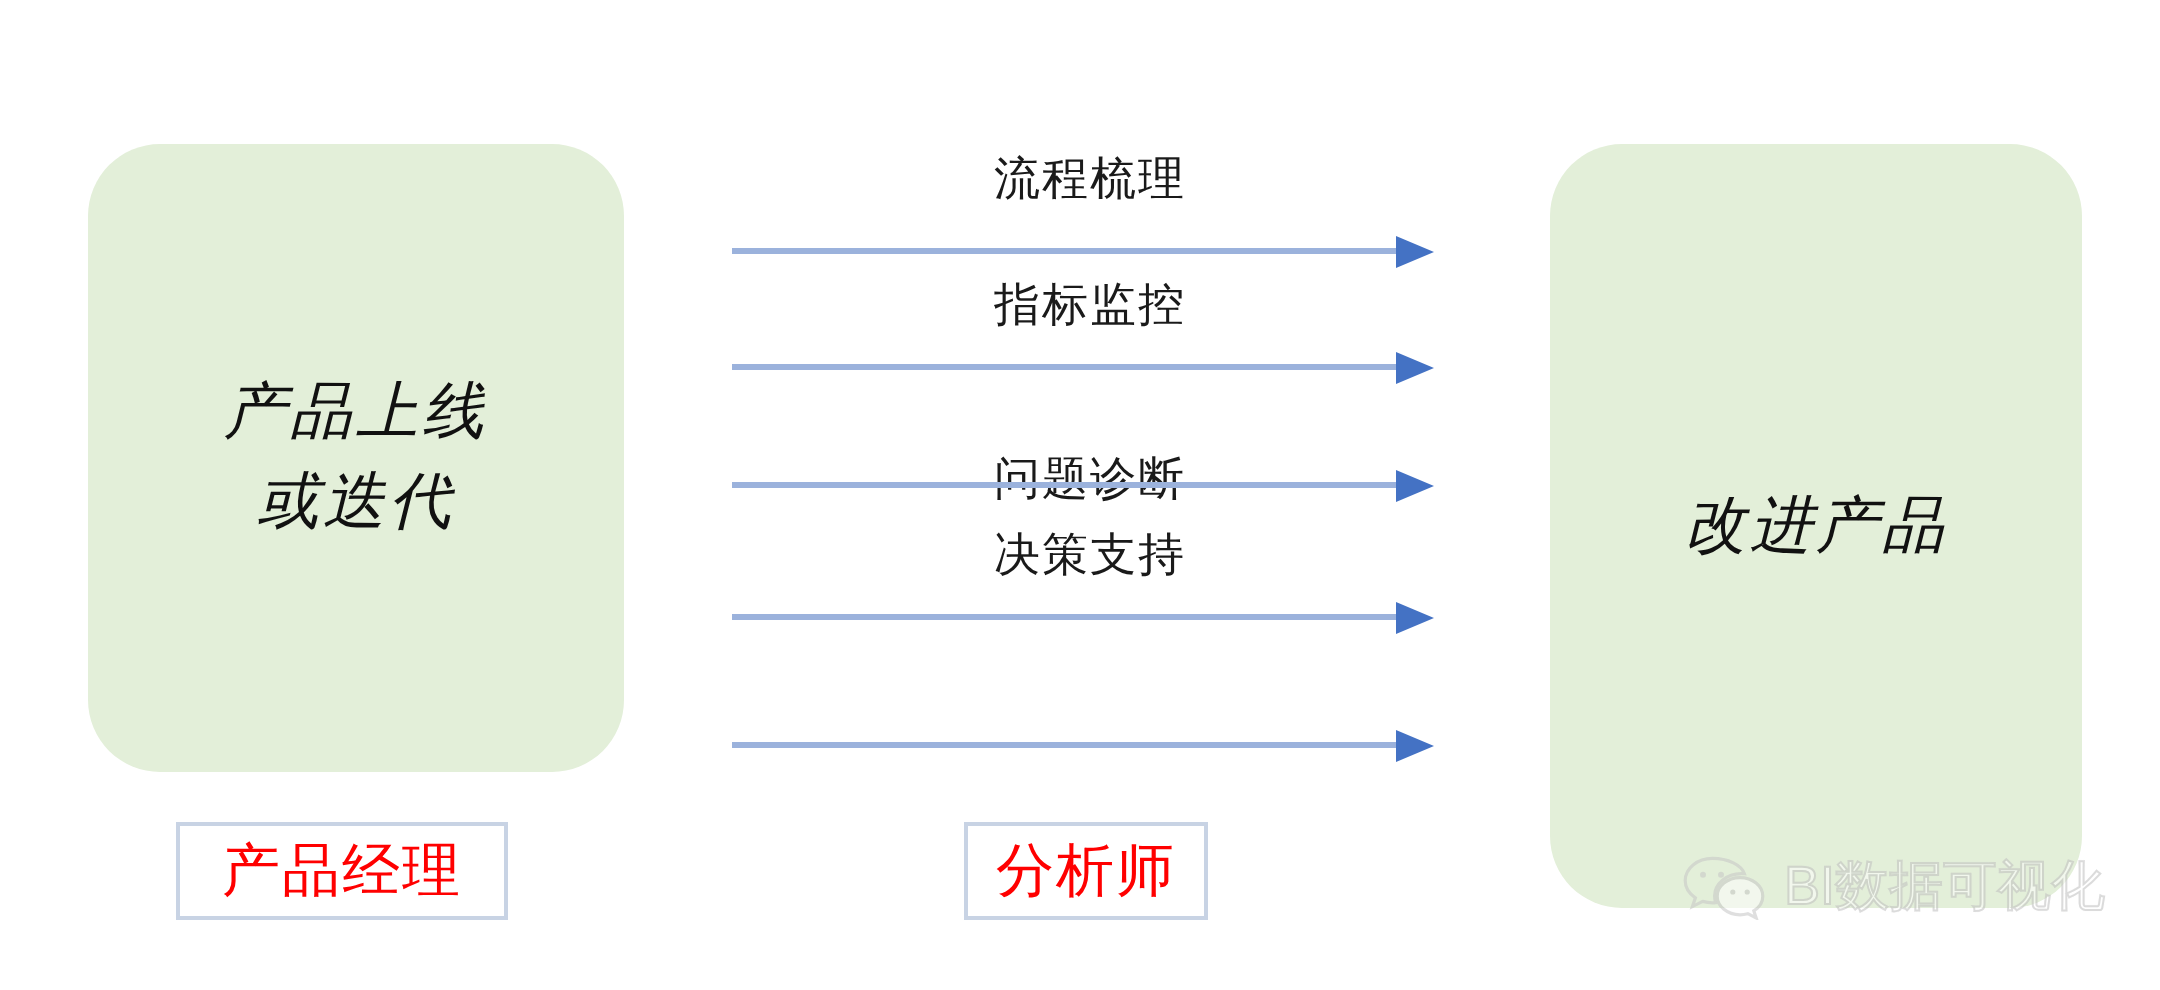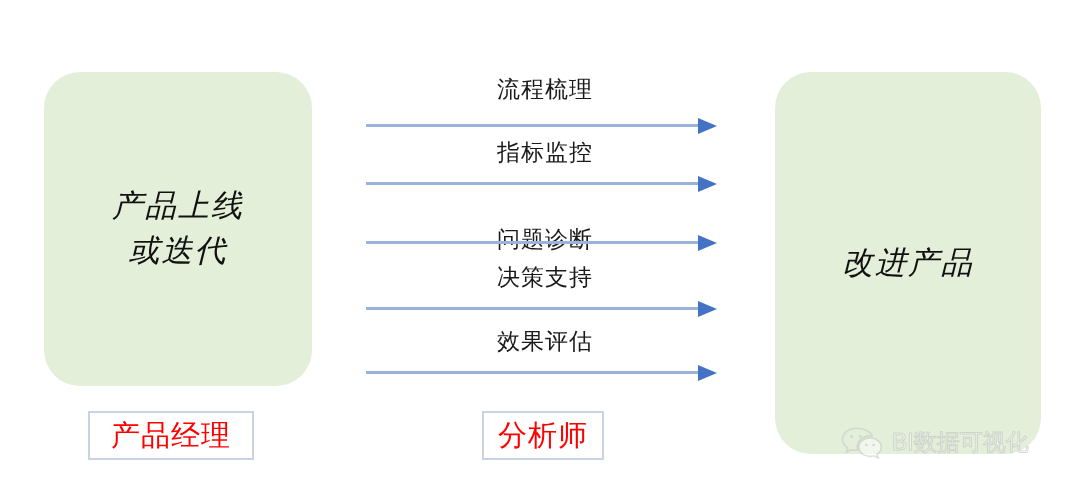--- a/index.html
+++ b/index.html
@@ -102,21 +102,21 @@
     position: absolute;
     left: 840px;
     top: 425px;
     display: flex;
     align-items: center;
     gap: 8px;
     opacity: 0.55;
   }
   #watermark .wm-text {
     font-family: "Liberation Sans", "DejaVu Sans", sans-serif;
-    font-size: 23px;
+    font-size: 27px;
     letter-spacing: 0px;
     color: #ffffff;
     -webkit-text-stroke: 1px #BFBFBF;
     text-shadow: 0 0 1px #CFCFCF;
     white-space: nowrap;
   }
   #watermark svg { display: block; }
 </style>
 </head>
 <body>
@@ -149,21 +149,20 @@
     <div class="arrow-line"></div>
     <div class="arrow-head"></div>
   </div>
 
   <div class="arrow-label" style="top:262px;text-align:center;">决策支持</div>
   <div class="arrow-row" style="top:307px;">
     <div class="arrow-line"></div>
     <div class="arrow-head"></div>
   </div>
 
-  <div class="arrow-label" style="top:326px;">效果评估</div>
   <div class="arrow-row" style="top:371px;">
     <div class="arrow-line"></div>
     <div class="arrow-head"></div>
   </div>
 
   <div class="role-box" id="role-pm">
     <span class="role-text">产品经理</span>
   </div>
 
   <div class="role-box" id="role-analyst">

